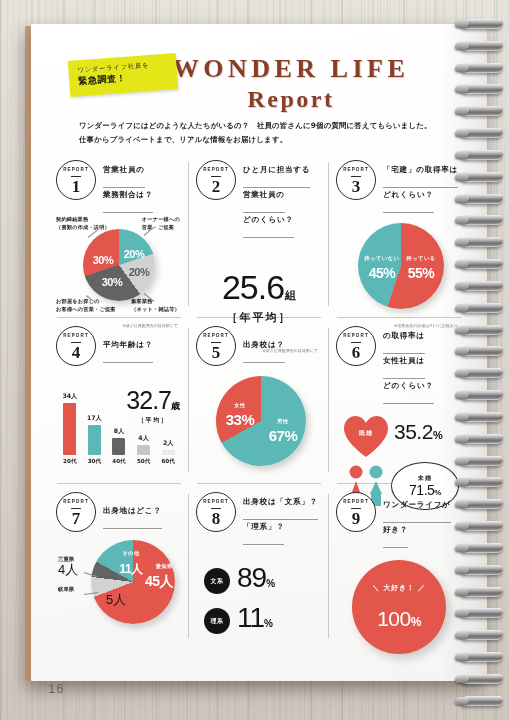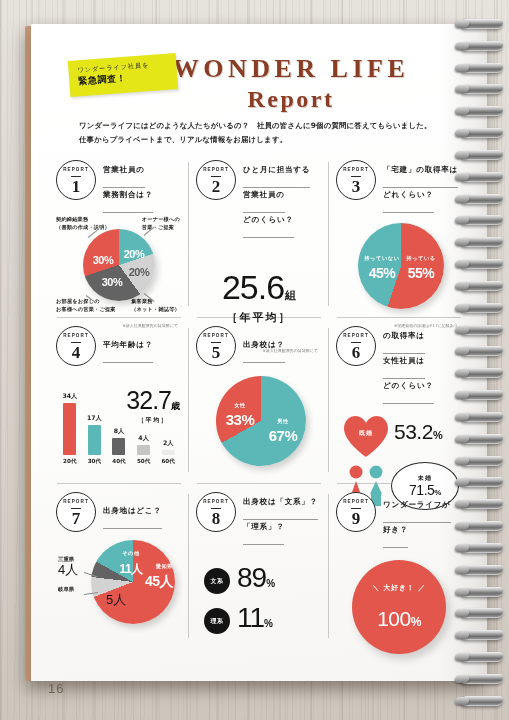--- a/index.html
+++ b/index.html
@@ -564,21 +564,21 @@
 
       <div class="body">
         <div class="heart">
           <svg viewBox="0 0 48 44">
             <path d="M24 43 C24 43 2 28 2 14.5 C2 6.5 8 2 13.5 2 C18 2 22 5 24 9 C26 5 30 2 34.5 2 C40 2 46 6.5 46 14.5 C46 28 24 43 24 43 Z" fill="#e2564b"></path>
           </svg>
           <div class="htxt">既婚</div>
         </div>
 
         <div class="r6pct">
-          <span>53.2</span><span class="s">%</span>
+          <span>35.2</span><span class="s">%</span>
         </div>
 
         <div class="people">
           <svg viewBox="0 0 46 46" width="46" height="46">
             <circle cx="12" cy="8" r="6.5" fill="#e2564b"></circle>
             <path d="M12 17 L21 42 L3 42 Z" fill="#e2564b"></path>
             <circle cx="32" cy="8" r="6.5" fill="#5cb8b7"></circle>
             <path d="M32 17 L26 30 L38 30 Z" fill="#5cb8b7"></path>
             <rect x="27" y="30" width="10" height="12" fill="#5cb8b7"></rect>
           </svg>

